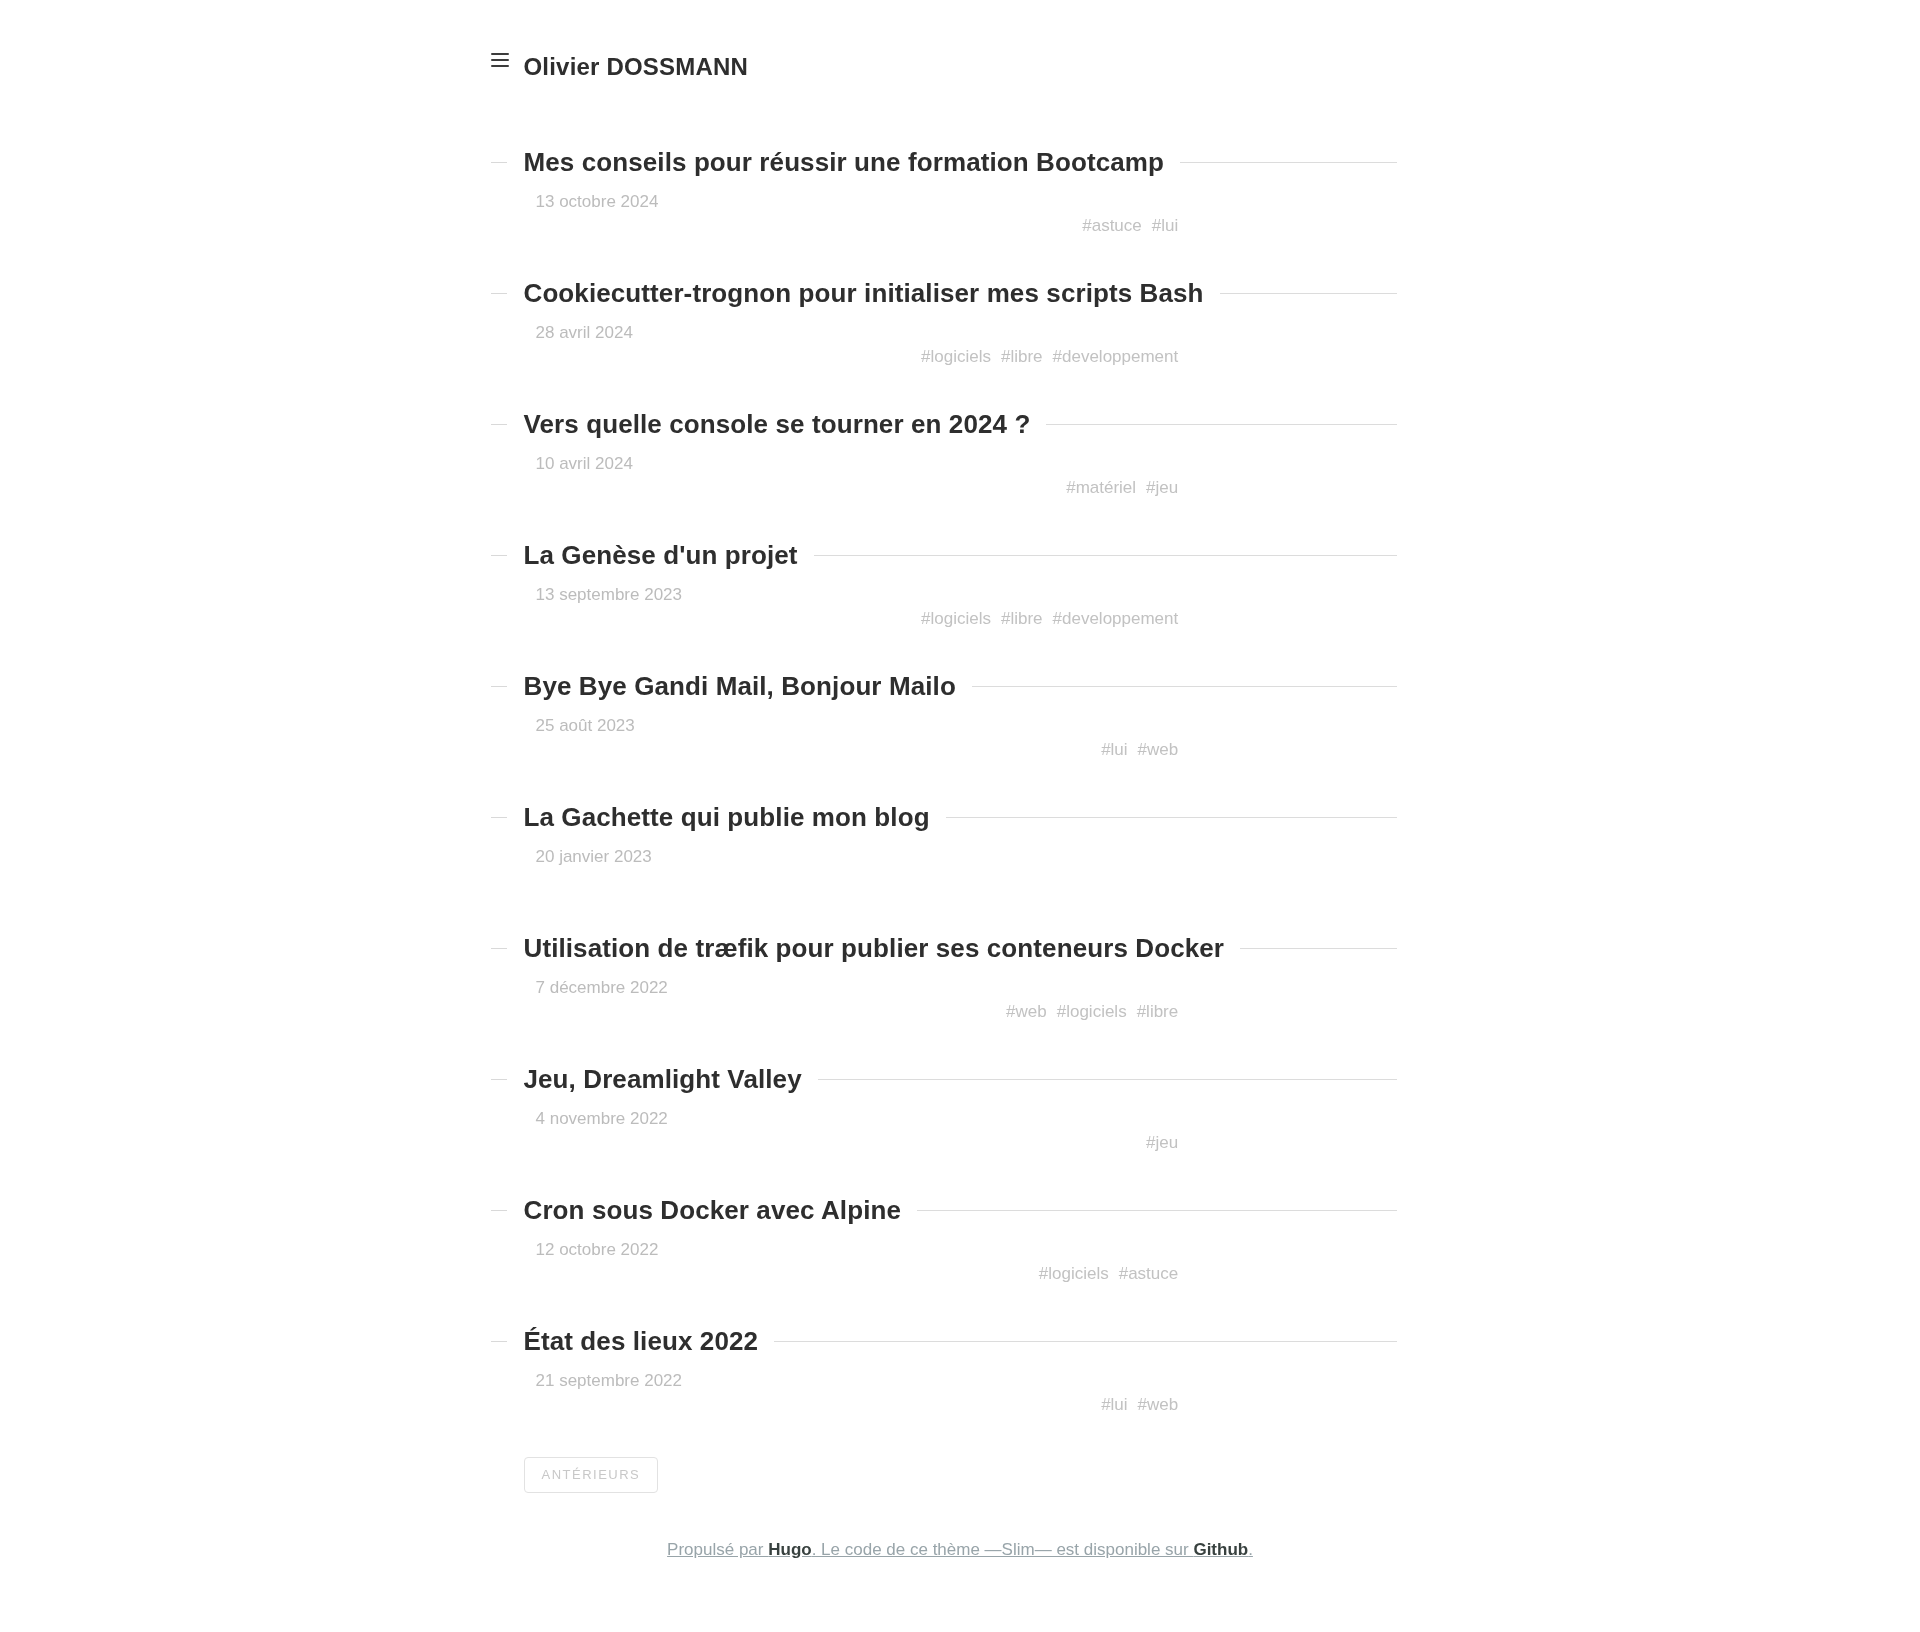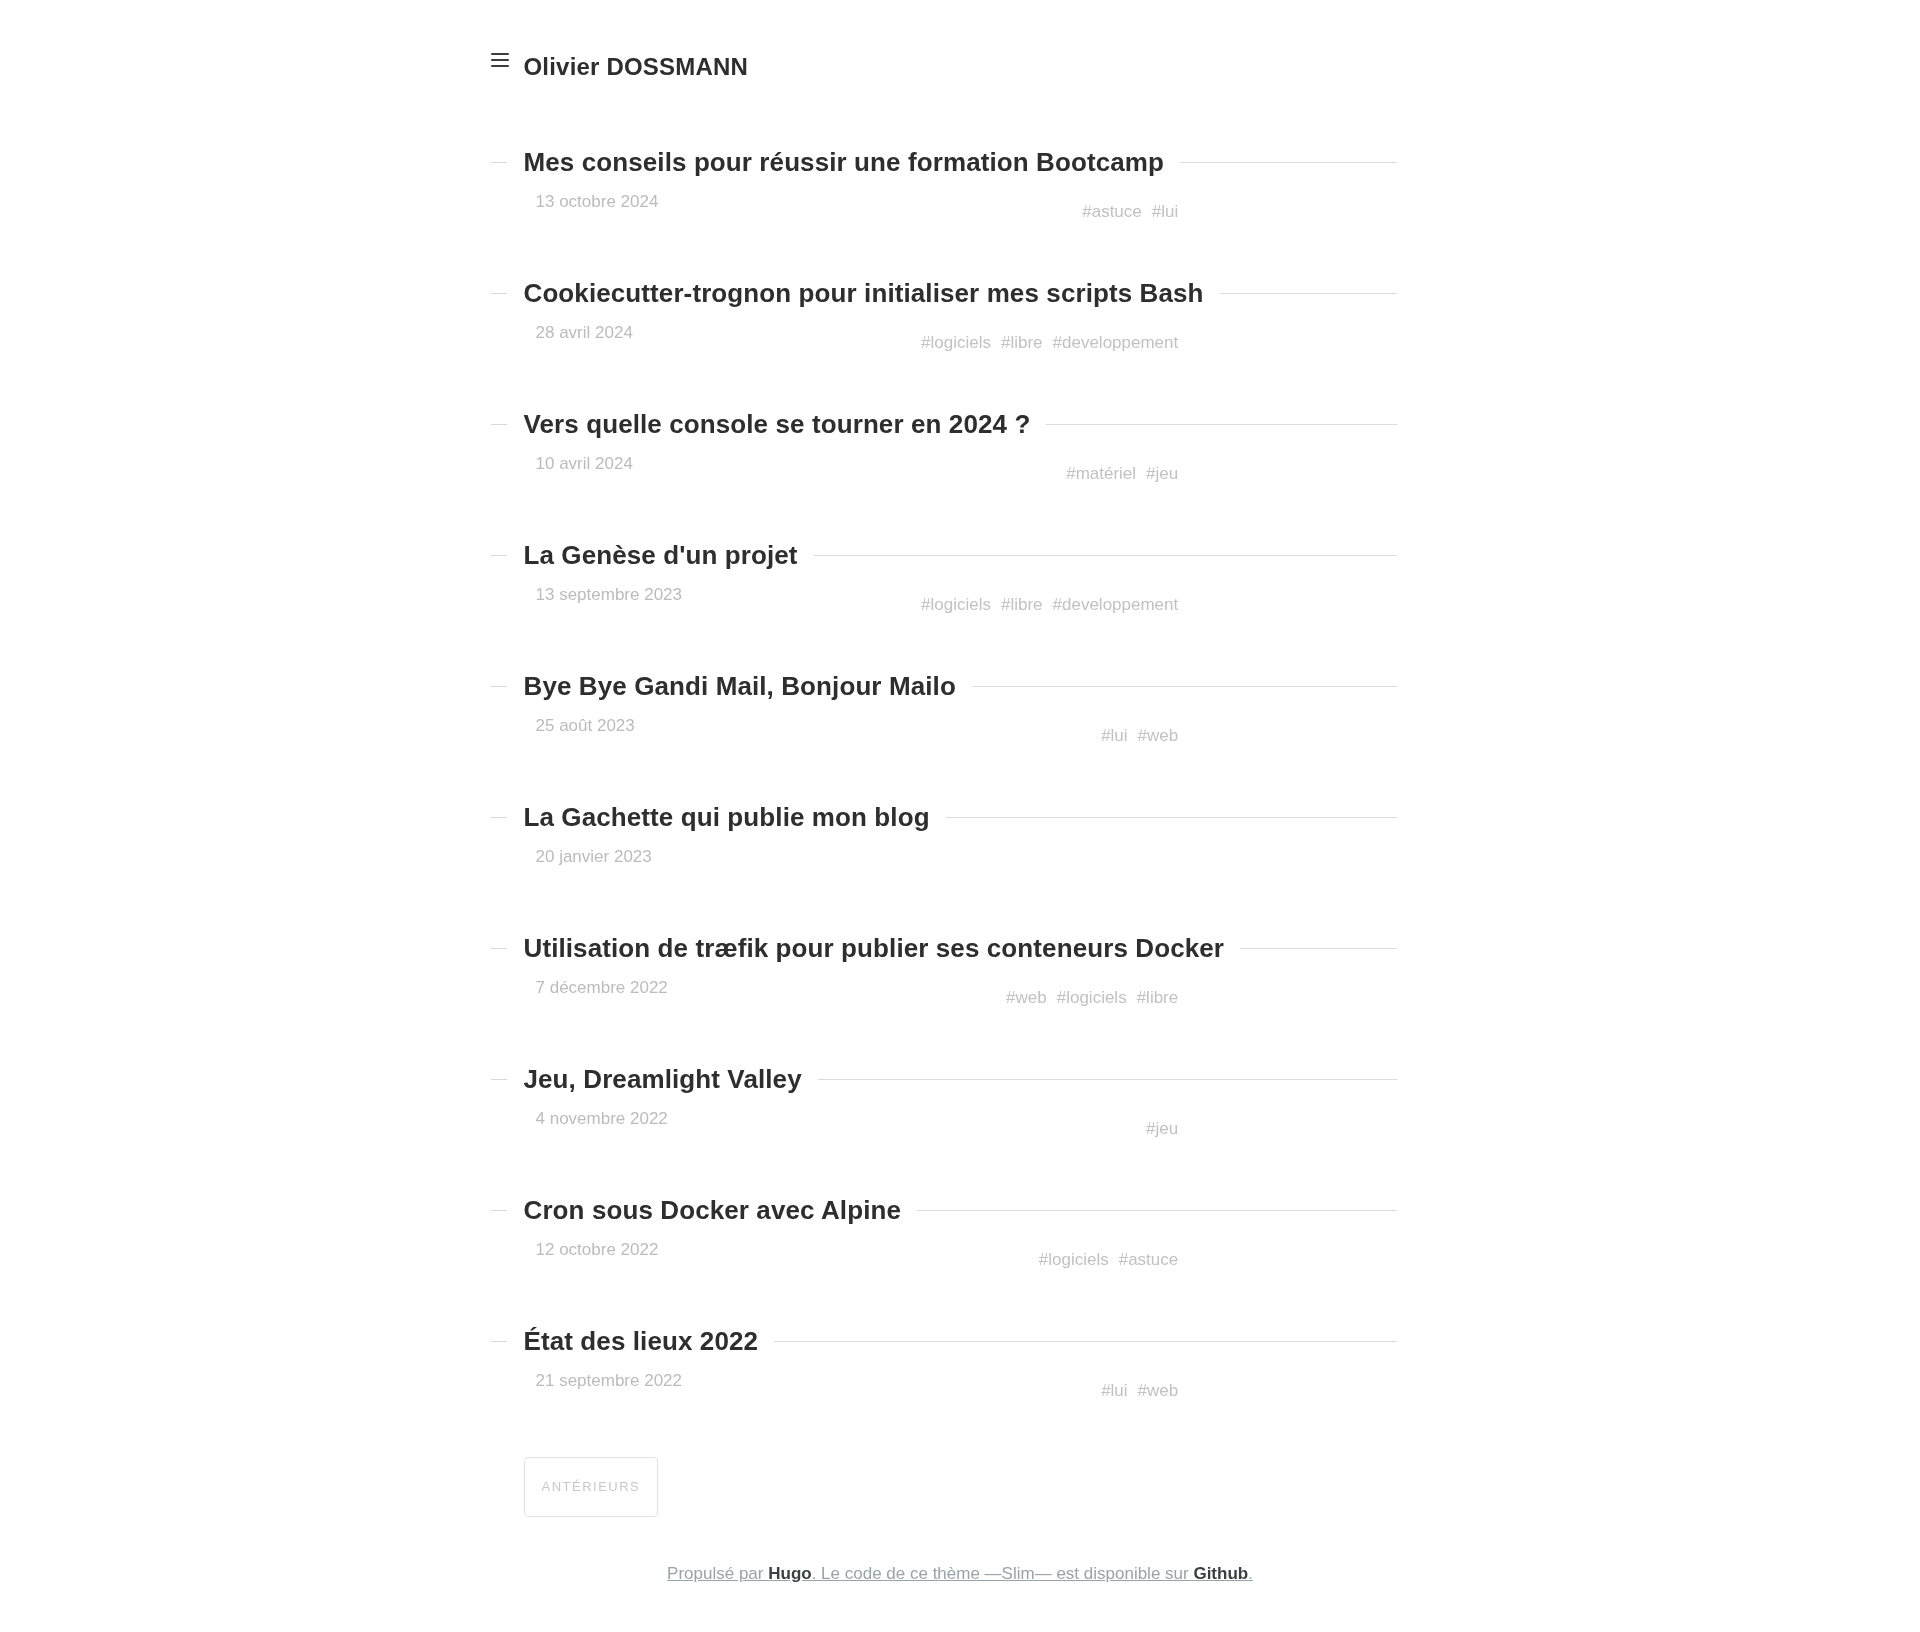--- a/index.html
+++ b/index.html
@@ -83,38 +83,38 @@
   .post-meta {
     position: relative;
     margin-top: 12px;
     height: 22px;
     font-size: 17px;
     line-height: 22px;
   }
   .post-date { color: #bcbcbc; margin-left: 12px; }
   .post-tags {
     position: absolute;
-    top: 10px;
+    top: 24px;
     left: 0;
     width: 75%;
     text-align: right;
     color: #c2c2c2;
     white-space: nowrap;
   }
   .tag {
     color: #c2c2c2;
     text-decoration: none;
   }
   .tag + .tag { margin-left: 10px; }
 
   
   .pagination { margin-top: 65px; }
   .older-btn {
     display: inline-block;
-    padding: 21px 17px;
+    padding: 9px 17px;
     border: 1px solid #e2e2e2;
     border-radius: 4px;
     font-size: 13px;
     line-height: 16px;
     letter-spacing: 1.5px;
     color: #c8c8c8;
     text-decoration: none;
     text-transform: uppercase;
     background: #ffffff;
     cursor: pointer;

